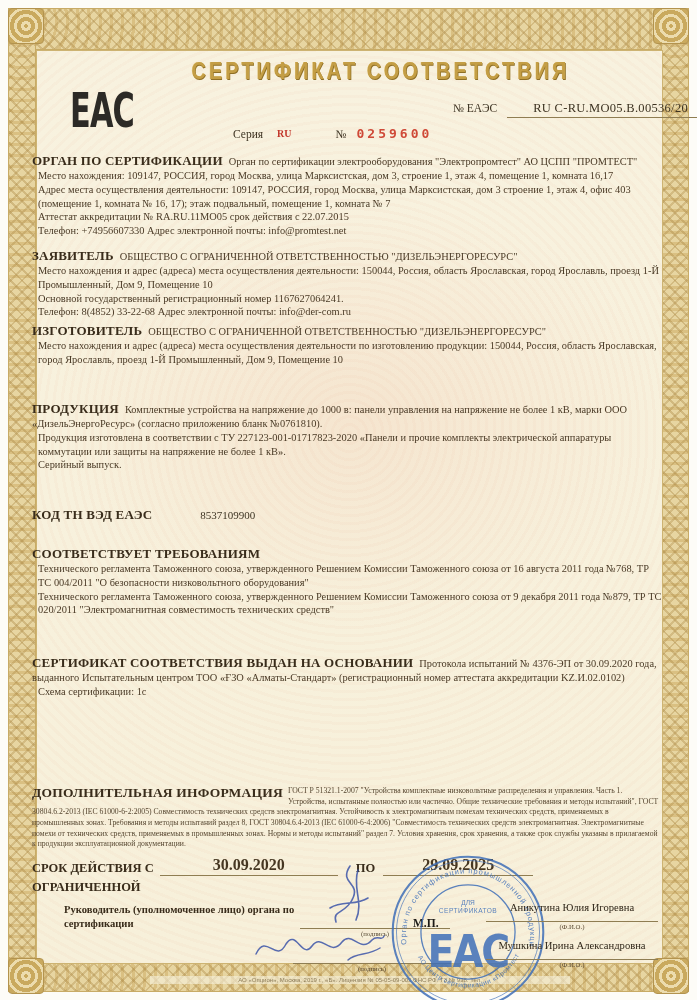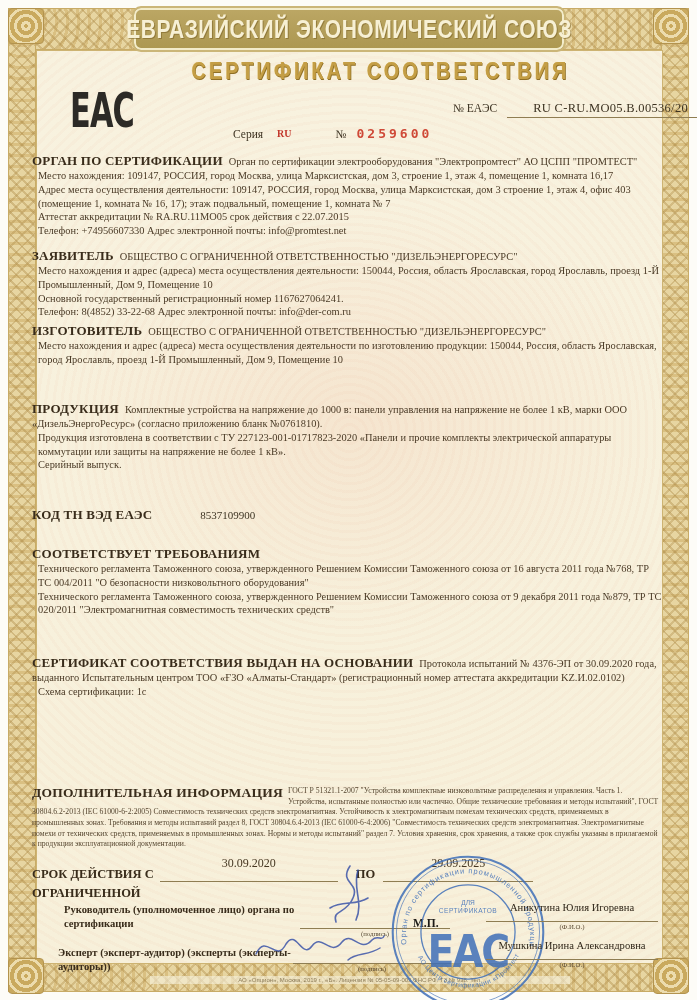--- a/index.html
+++ b/index.html
@@ -59,22 +59,22 @@
   .sec-production{top:400px;}
   .sec-tnved{top:506px;}  .sec-tnved .code{margin-left:42px;font-size:11px;color:#3d3322;}
   .sec-compliance{top:545px;}
   .sec-basis{top:654px;}
   .sec-additional{top:786px;font-size:7.7px;line-height:1.38;color:#55452f;}
   .sec-additional .h{float:left;font-size:13.5px;line-height:1;margin-right:5px;}
   
   .validity{position:absolute;left:32px;top:856px;width:560px;z-index:3;color:#392c1b;}
   .validity .row{display:flex;align-items:flex-end;}
   .validity .vlabel{font-weight:bold;font-size:12.5px;white-space:nowrap;}
-  .validity .dline{border-bottom:1px solid #8f7d52;text-align:center;font-size:12px;
-    font-weight:normal;color:#463722;padding-bottom:10px;}
+  .validity .dline{border-bottom:1px solid #8f7d52;text-align:center;font-size:16px;
+    font-weight:bold;color:#463722;padding-bottom:1px;}
   .validity .d1{width:178px;margin-left:6px;}
   .validity .po{margin-left:18px;font-weight:bold;font-size:12.5px;}
   .validity .d2{width:150px;margin-left:8px;}
   .validity .incl{font-weight:bold;font-size:12.5px;margin-top:4px;}
   
   .role1{position:absolute;left:64px;top:903px;width:232px;z-index:3;font-weight:bold;font-size:10.6px;
     line-height:1.35;color:#392c1b;}
   .role2{position:absolute;left:58px;top:946px;width:240px;z-index:3;font-weight:bold;font-size:10.6px;
     line-height:1.35;color:#392c1b;}
   .sigline{position:absolute;z-index:3;border-top:1px solid #8f7d52;text-align:center;
@@ -104,23 +104,20 @@
   <div class="band band-top"></div>
   <div class="band band-bottom"></div>
   <div class="band band-left"></div>
   <div class="band band-right"></div>
   <div class="corner" style="left:8px;top:8px;"></div>
   <div class="corner" style="right:8px;top:8px;"></div>
   <div class="corner" style="left:8px;top:958px;"></div>
   <div class="corner" style="right:8px;top:958px;"></div>
   <div class="inner"></div>
 
-  <div class="banner">
-    <span>ЕВРАЗИЙСКИЙ ЭКОНОМИЧЕСКИЙ СОЮЗ</span>
-  </div>
   <div class="eac-logo">ЕАС</div>
   <div class="doc-title">
     <span>СЕРТИФИКАТ СООТВЕТСТВИЯ</span>
   </div>
   <div class="cert-no-row">
     <span class="lbl">№ ЕАЭС</span><span class="val">RU C-RU.MO05.B.00536/20</span>
   </div>
   <div class="series-row">
     <span>Серия</span>
     <span class="gap1"></span>
@@ -192,21 +189,20 @@
   <svg class="squiggle sq1" width="78" height="66" viewBox="0 0 78 66">
     <path d="M38,4 C26,22 50,20 40,38 C33,52 20,48 24,60 M18,46 C30,38 44,44 56,36 M46,8 C40,26 52,40 44,58" fill="none" stroke="#3c55a8" stroke-width="1.6" stroke-linecap="round" opacity=".85"></path>
   </svg>
   <div class="nameblock name1">
     <span class="nm">Аникутина Юлия Игоревна</span>
     <span class="cap">(Ф.И.О.)</span>
   </div>
 
   <div class="mp">М.П.</div>
 
-  <div class="role2">Эксперт (эксперт-аудитор) (эксперты (эксперты-аудиторы))</div>
   <div class="sigline sigline2">
     <span>(подпись)</span>
   </div>
   <svg class="squiggle sq2" width="134" height="46" viewBox="0 0 134 46">
     <path d="M4,32 C14,10 24,42 34,22 C44,6 50,38 60,24 C70,10 78,36 90,20 C100,8 108,32 120,18 C126,12 130,20 132,14 M96,38 C104,30 116,34 128,26" fill="none" stroke="#3c55a8" stroke-width="1.5" stroke-linecap="round" opacity=".85"></path>
   </svg>
   <div class="nameblock name2">
     <span class="nm">Мушкина Ирина Александровна</span>
     <span class="cap">(Ф.И.О.)</span>
   </div>

